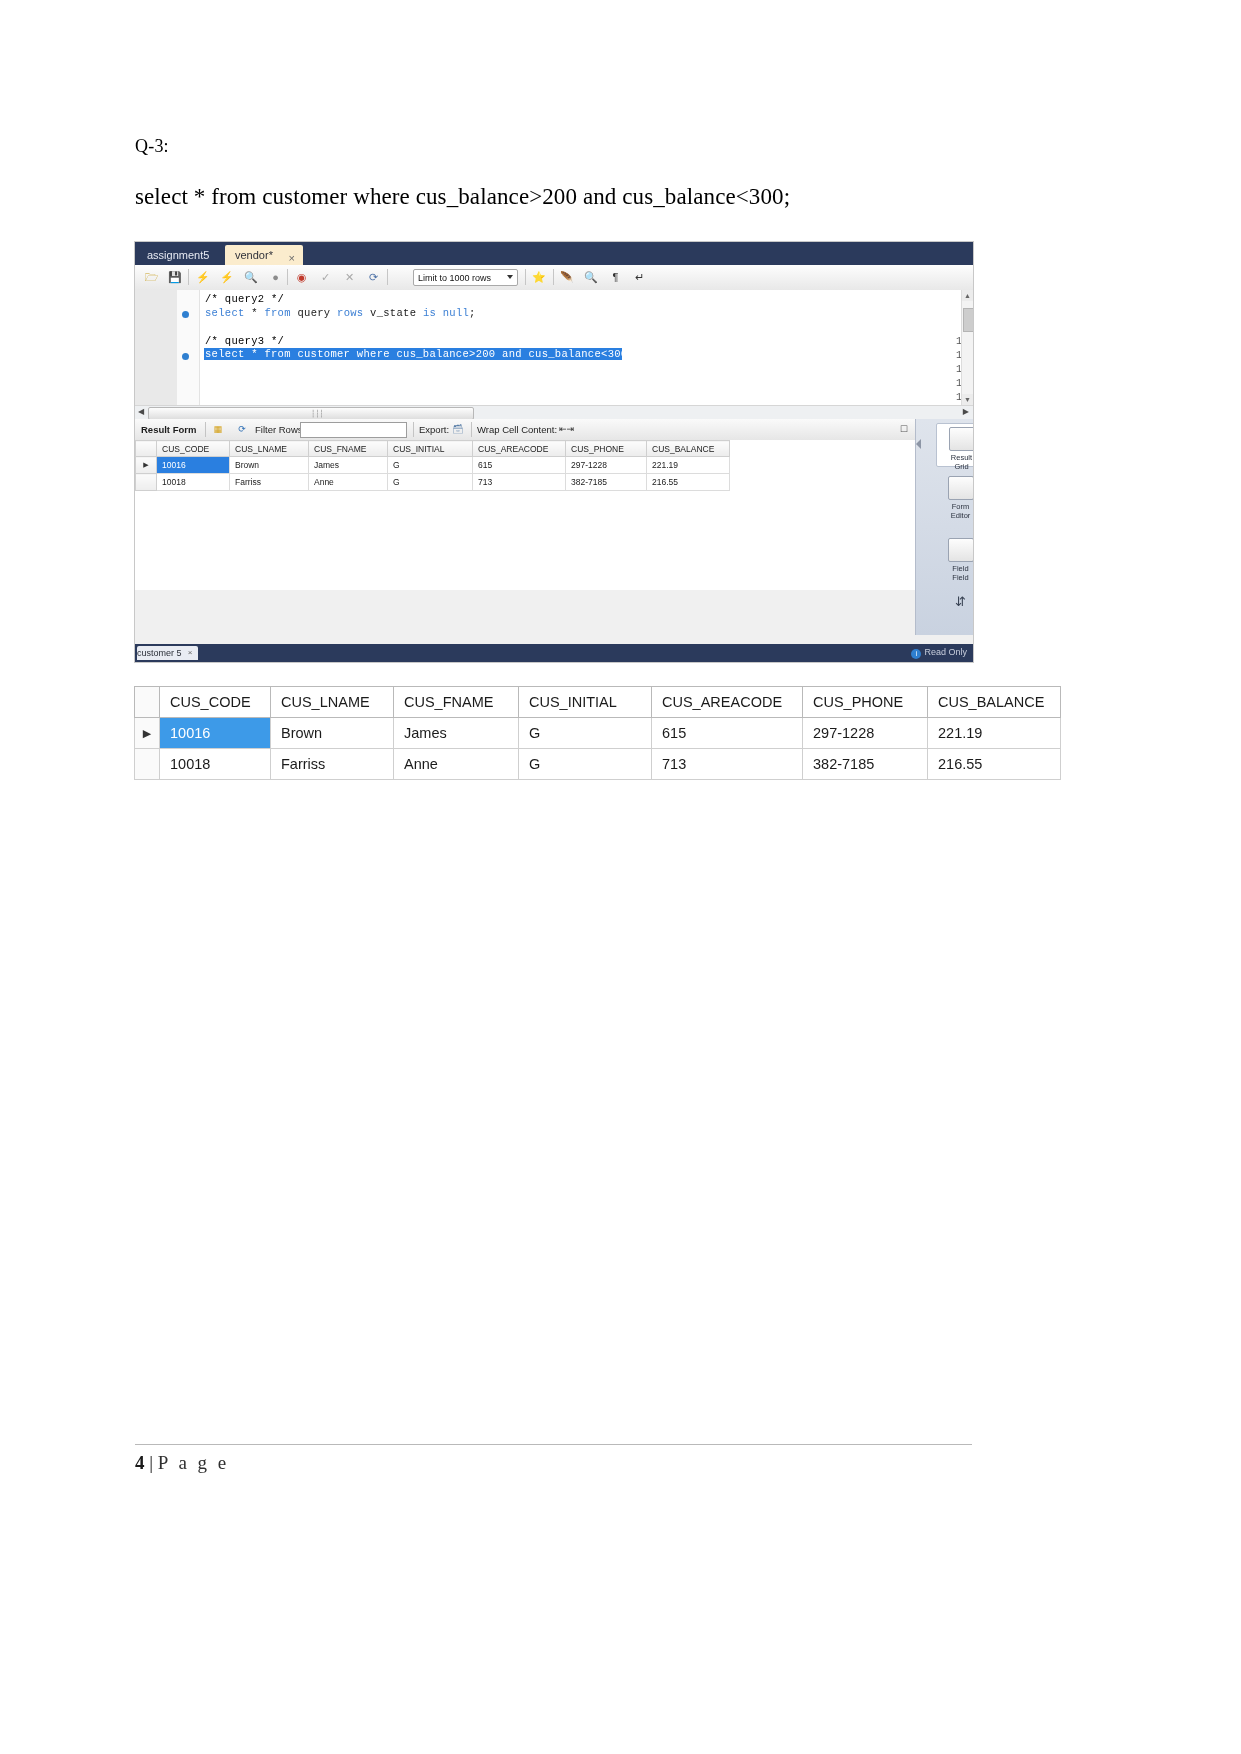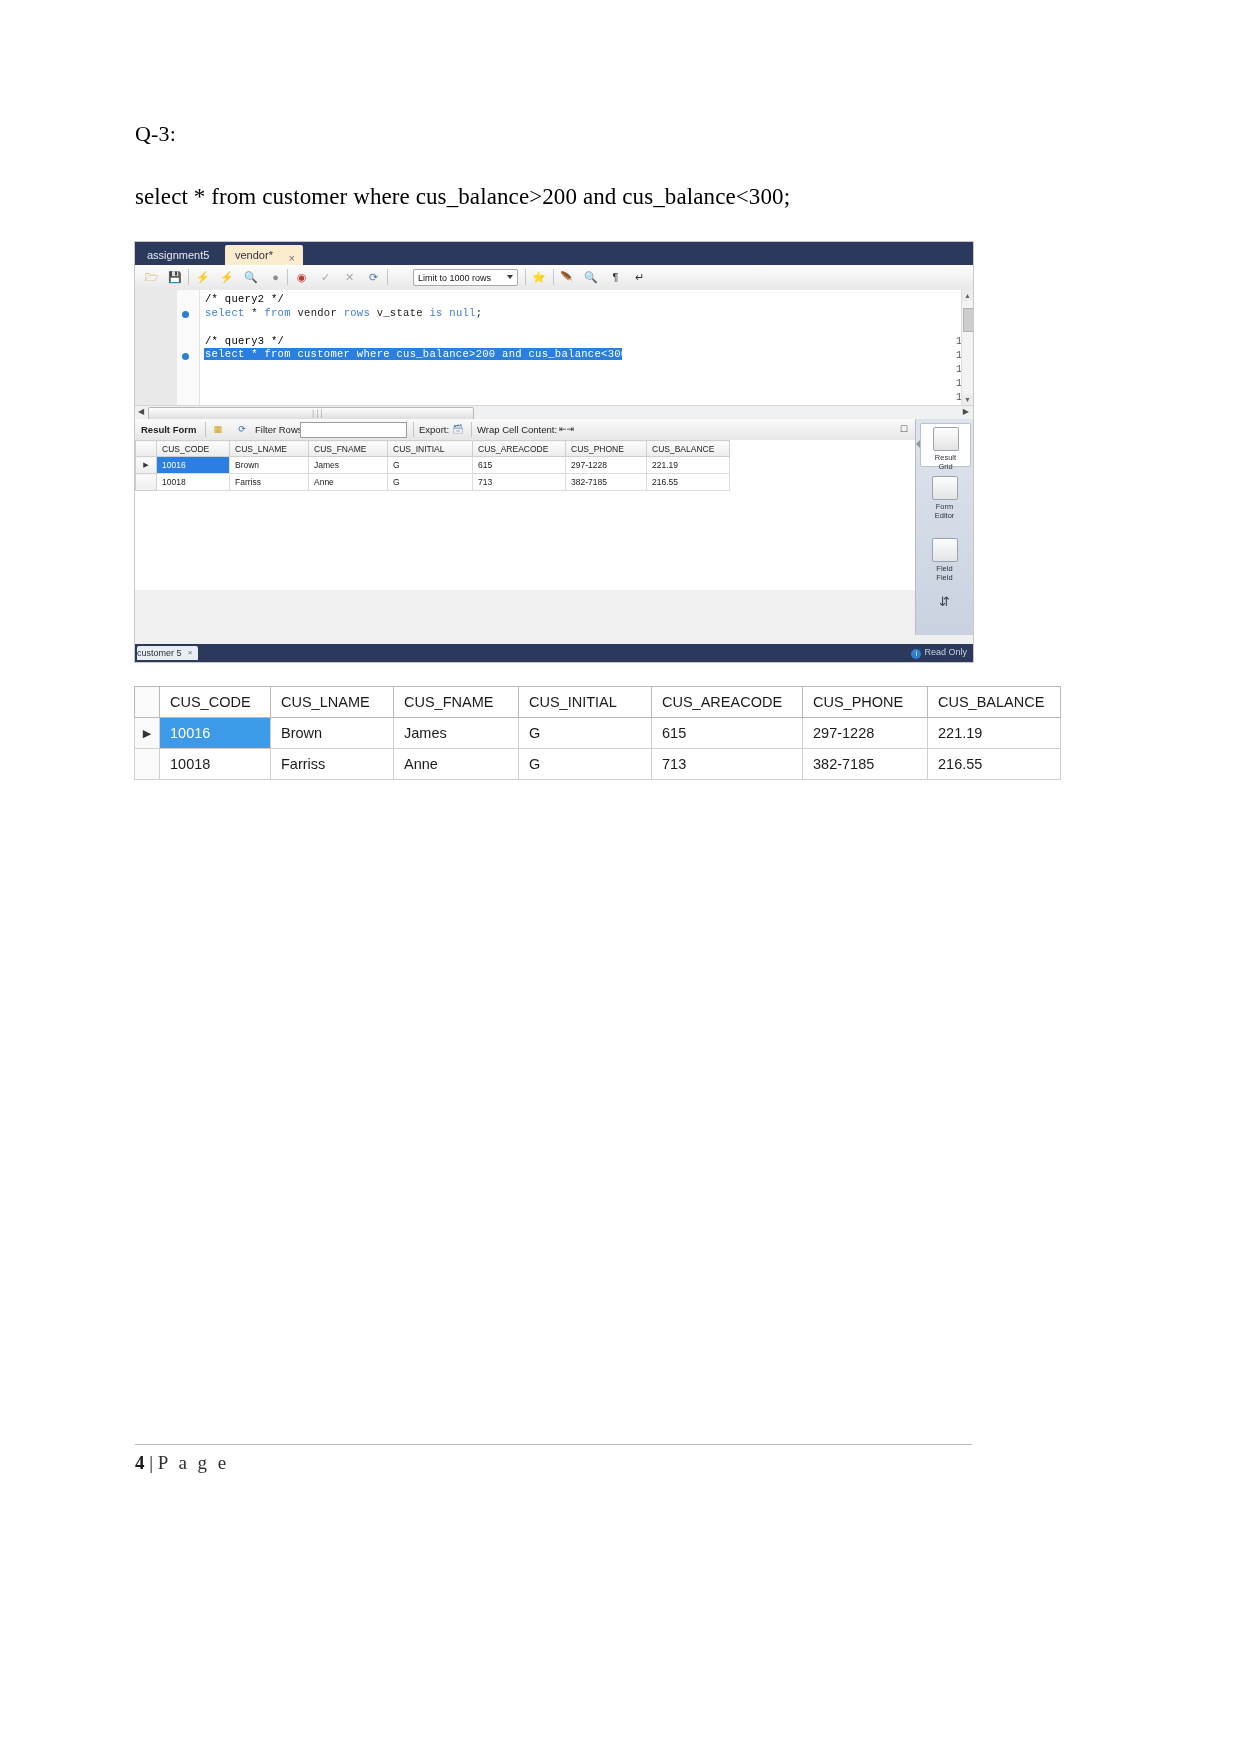--- a/index.html
+++ b/index.html
@@ -5,23 +5,23 @@
   html,body{margin:0;padding:0;}
   body{
     width:1241px;height:1754px;background:#ffffff;
     font-family:"Liberation Serif", serif;
     position:relative;overflow:hidden;
   }
   .page{position:absolute;inset:0;}
 
   
   .doc-q{
-    position:absolute;left:135px;top:121px;
+    position:absolute;left:135px;top:136px;
     font-family:"Liberation Serif", serif;
-    font-size:22px;color:#000;letter-spacing:0.2px;
+    font-size:18px;color:#000;letter-spacing:0.2px;
   }
   .doc-sql{
     position:absolute;left:135px;top:184px;
     font-family:"Liberation Serif", serif;
     font-size:23px;color:#000;letter-spacing:0.1px;white-space:nowrap;
   }
 
   
   .wb{
     position:absolute;left:134px;top:241px;width:838px;height:420px;
@@ -155,21 +155,21 @@
     border:1px solid #cfcfcf;text-align:center;font-size:7px;color:#333;padding:0;
   }
   .grid th.corner{width:10px;background:linear-gradient(#fcfcfc,#ececec);}
 
   
   .side{
     position:absolute;right:0;top:177px;width:57px;height:216px;
     background:linear-gradient(#dfe4ec,#c9d2e0);border-left:1px solid #b4bccb;
   }
   .side-item{
-    position:absolute;left:4px;width:49px;text-align:center;
+    position:absolute;left:20px;width:49px;text-align:center;
     font-size:7.5px;color:#2c3340;line-height:9px;
   }
   .side-item.active{background:#ffffff;border:1px solid #b9c2d1;border-radius:2px;}
   .side-ico{
     display:block;margin:3px auto 2px;width:24px;height:22px;
     background:linear-gradient(#fdfdfd,#e4e4e4);border:1px solid #9aa3b2;border-radius:2px;
   }
   .side-arrow{position:absolute;left:0;top:20px;width:0;height:0;
     border-top:5px solid transparent;border-bottom:5px solid transparent;border-right:5px solid #8d96a6;}
 
@@ -281,21 +281,21 @@
       <div class="lnum" style="top:46px;">10</div>
       <div class="lnum" style="top:60px;">11</div>
       <div class="lnum" style="top:74px;">12</div>
       <div class="lnum" style="top:88px;">13</div>
       <div class="lnum" style="top:102px;">14</div>
 
       <div class="bpdot" style="top:21px;"></div>
       <div class="bpdot" style="top:63px;"></div>
 
       <div class="code cmt" style="top:3px;">/* query2 */</div>
-      <div class="code" style="top:17px;"><span class="kw">select</span><span class="op"> * </span><span class="kw">from</span><span class="plain"> vendor </span><span class="kw">rows</span><span class="plain"> v_state </span><span class="kw">is</span><span class="plain"> </span><span class="kw">null</span><span class="plain">;</span></div>
+      <div class="code" style="top:17px;"><span class="kw">select</span><span class="op"> * </span><span class="kw">from</span><span class="plain"> query </span><span class="kw">rows</span><span class="plain"> v_state </span><span class="kw">is</span><span class="plain"> </span><span class="kw">null</span><span class="plain">;</span></div>
       <div class="code cmt" style="top:45px;">/* query3 */</div>
 
       <div class="hl-line" style="top:58px;width:418px;">
         <span class="code-hl">select * from customer where cus_balance&gt;200 and cus_balance&lt;300;</span>
       </div>
 
       <div class="vscroll">
         <div class="arr" style="top:0;">▲</div>
         <div class="thumb"></div>
         <div class="arr" style="bottom:0;">▼</div>

